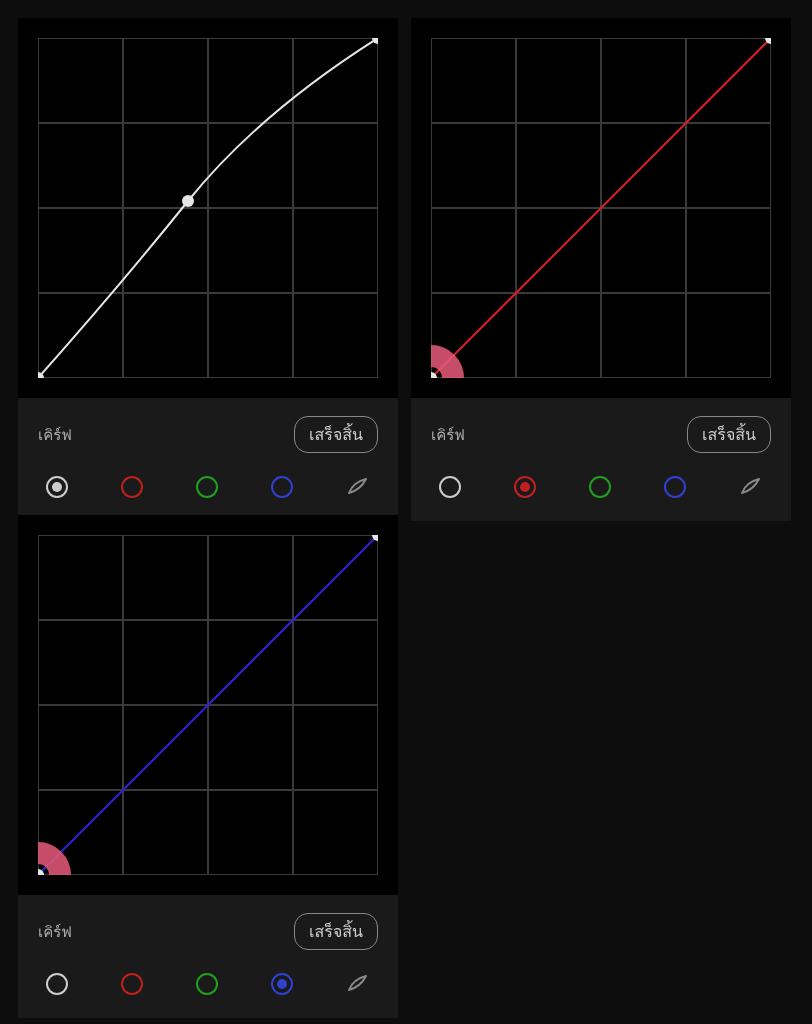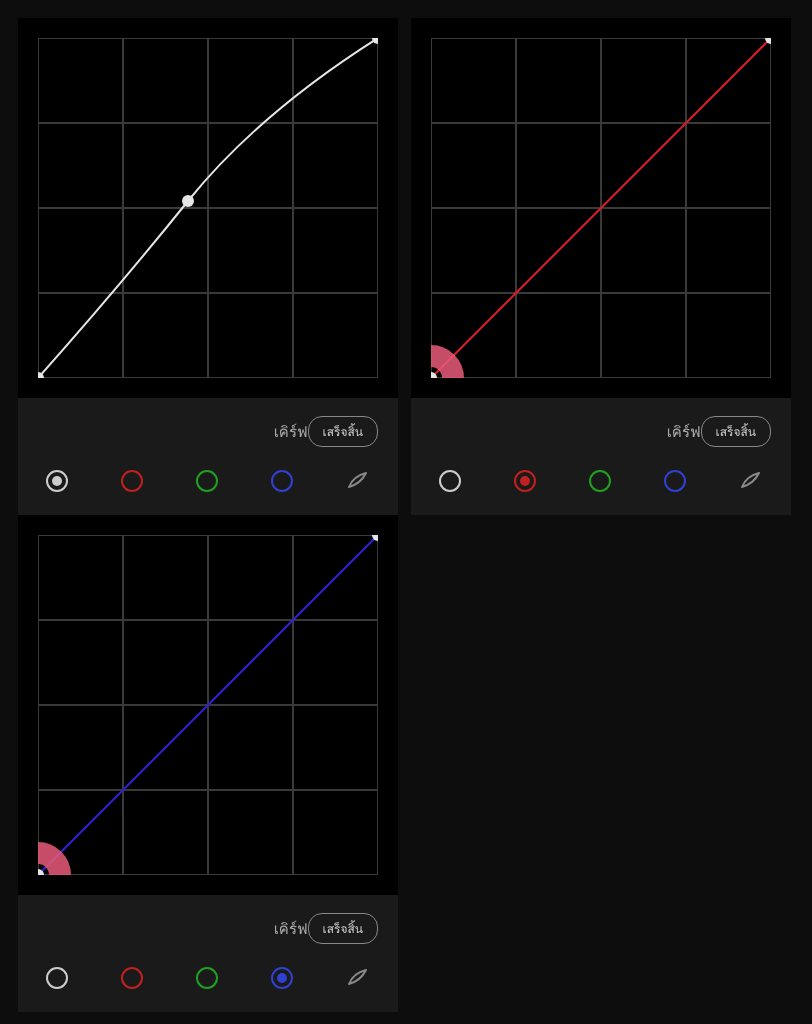--- a/index.html
+++ b/index.html
@@ -42,35 +42,35 @@
       stroke-width: 22;
       opacity: 0.85;
     }
     
     .controls {
       background: #1a1a1a;
       padding: 18px 20px 22px 20px;
     }
     .controls-row1 {
       display: flex;
-      justify-content: flex-end;
+      justify-content: space-between;
       align-items: center;
       margin-bottom: 22px;
     }
     .label {
       color: #aaa;
       font-size: 15px;
     }
     .done-btn {
       background: transparent;
       border: 1.5px solid #888;
       color: #ccc;
       padding: 5px 14px;
       border-radius: 14px;
-      font-size: 12px;
+      font-size: 16px;
       cursor: pointer;
     }
     .controls-row2 {
       display: flex;
       justify-content: space-between;
       align-items: center;
       padding: 0 8px;
     }
     .channel-btn {
       width: 22px;

